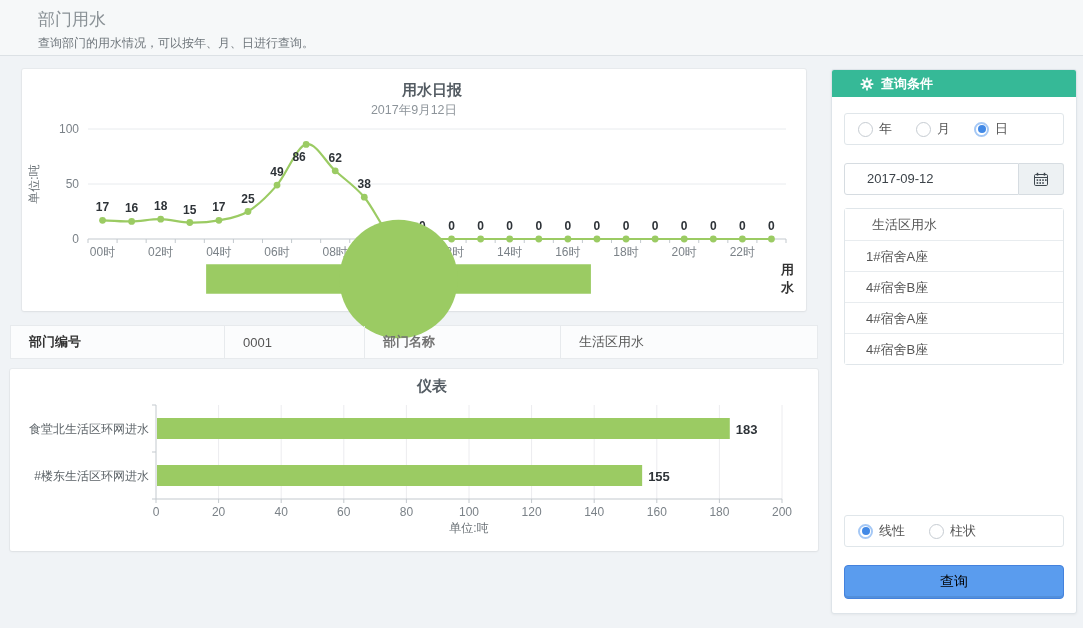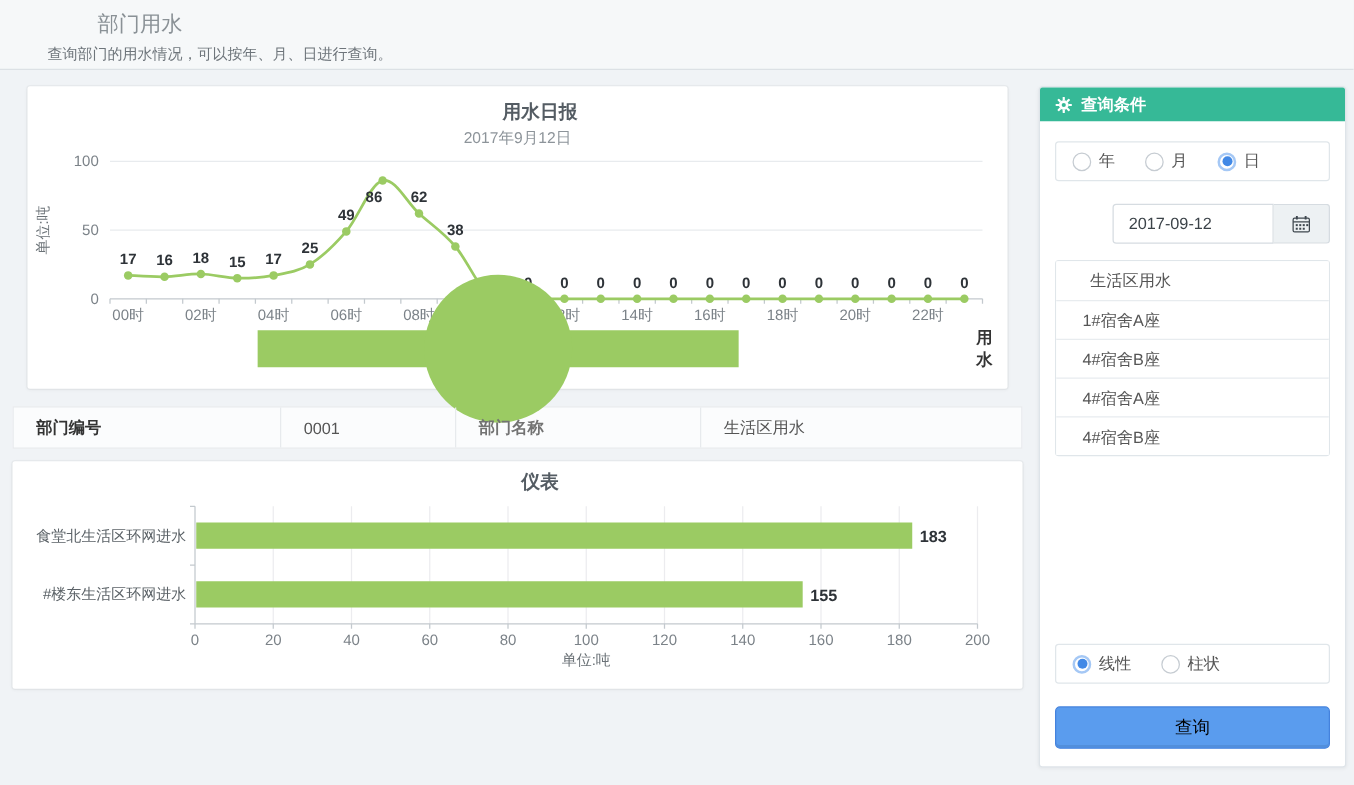--- a/index.html
+++ b/index.html
@@ -2,21 +2,21 @@
 <html><head>
 <meta charset="utf-8">
 <style>
   * { box-sizing: border-box; margin: 0; padding: 0; }
   html,body { width:1083px; height:628px; overflow:hidden; }
   body { font-family:"Liberation Sans","DejaVu Sans",sans-serif; background:#f0f3f6; color:#555; }
   svg text { font-family:"Liberation Sans","DejaVu Sans",sans-serif; }
 
   
   .page-header { height:56px; background:#f6f8f9; border-bottom:1px solid #dce1e5; padding:8px 0 0 38px; }
-  .page-header h1 { font-size:17px; font-weight:400; color:#8a9196; margin-bottom:4px;margin-left:40px; }
+  .page-header h1 { font-size:17px; font-weight:400; color:#8a9196; margin-bottom:4px; }
   .page-header p { font-size:12px; color:#6e757b; }
 
   
   .content { display:flex; padding:13px 6px 0 10px; height:571px; }
   .left-col { flex:1; min-width:0; padding-right:13px; }
   .card { background:#fff; border-radius:2px; box-shadow:0 0 0 1px rgba(0,0,0,0.03), 0 1px 3px rgba(0,0,0,0.05); }
 
   
   .line-card { margin:0 12px 14px 12px; height:242px; padding-top:10px; }
   .c-title { text-align:center; font-size:15px; font-weight:600; color:#545c63; line-height:22px;margin-left:36px; }
@@ -35,34 +35,34 @@
   .info-table .val2 { flex:1; color:#555; }
 
   
   .bar-card { height:182px; padding-top:6px; }
   .bar-card svg { display:block; width:100%; height:148px; }
 
   
   .sidebar { width:246px; height:545px; background:#fff; border:1px solid #dee4e9; border-radius:3px;
              box-shadow:0 1px 3px rgba(0,0,0,0.05); display:flex; flex-direction:column; }
   .s-head { height:27px; background:#36b997; border-radius:2px 2px 0 0; display:flex; align-items:center;
-            gap:7px; padding-left:12px; color:#fff; font-size:13px; font-weight:bold; flex:none; }
+            gap:7px; padding-left:28px; color:#fff; font-size:13px; font-weight:bold; flex:none; }
   .s-body { flex:1; display:flex; flex-direction:column; padding:16px 12px 14px 12px; min-height:0; }
 
   .radio-box { height:32px; border:1px solid #e0e6ea; border-radius:3px; display:flex; align-items:center;
                padding-left:13px; gap:24px; font-size:13px; color:#555; flex:none; }
   .radio-item { display:inline-flex; align-items:center; gap:6px; cursor:pointer; }
   .radio { width:15px; height:15px; border-radius:50%; background:#fff; border:1px solid #c6ccd2; position:relative; flex:none; }
   .radio-item.sel .radio { border:2px solid #a5c8f5; }
   .radio-item.sel .radio::after { content:''; position:absolute; left:1.5px; top:1.5px; right:1.5px; bottom:1.5px;
                                   border-radius:50%; background:#4289e6; }
 
   .date-row { display:flex; margin-top:18px; flex:none; }
   .date-input { flex:1; height:32px; border:1px solid #d6dce1; border-radius:3px 0 0 3px; background:#fff;
-                line-height:30px; padding-left:12px; font-size:13px; color:#3c4349; cursor:text;margin-left:46px; }
+                line-height:30px; padding-left:22px; font-size:13px; color:#3c4349; cursor:text; }
   .cal-btn { width:45px; height:32px; background:#edf1f3; border:1px solid #d6dce1; border-left:none;
              border-radius:0 3px 3px 0; display:flex; align-items:center; justify-content:center; cursor:pointer; }
 
   .tree { list-style:none; margin-top:13px; border:1px solid #e0e6ea; border-radius:3px; flex:none; }
   .tree li { height:31px; line-height:31px; font-size:13px; color:#555; cursor:pointer; background:#fff; }
   .tree li + li { border-top:1px solid #e8ecef; }
   .tree li.lvl0 { padding-left:27px; }
   .tree li.lvl1 { padding-left:21px; }
 
   .style-box { margin-top:auto; }

